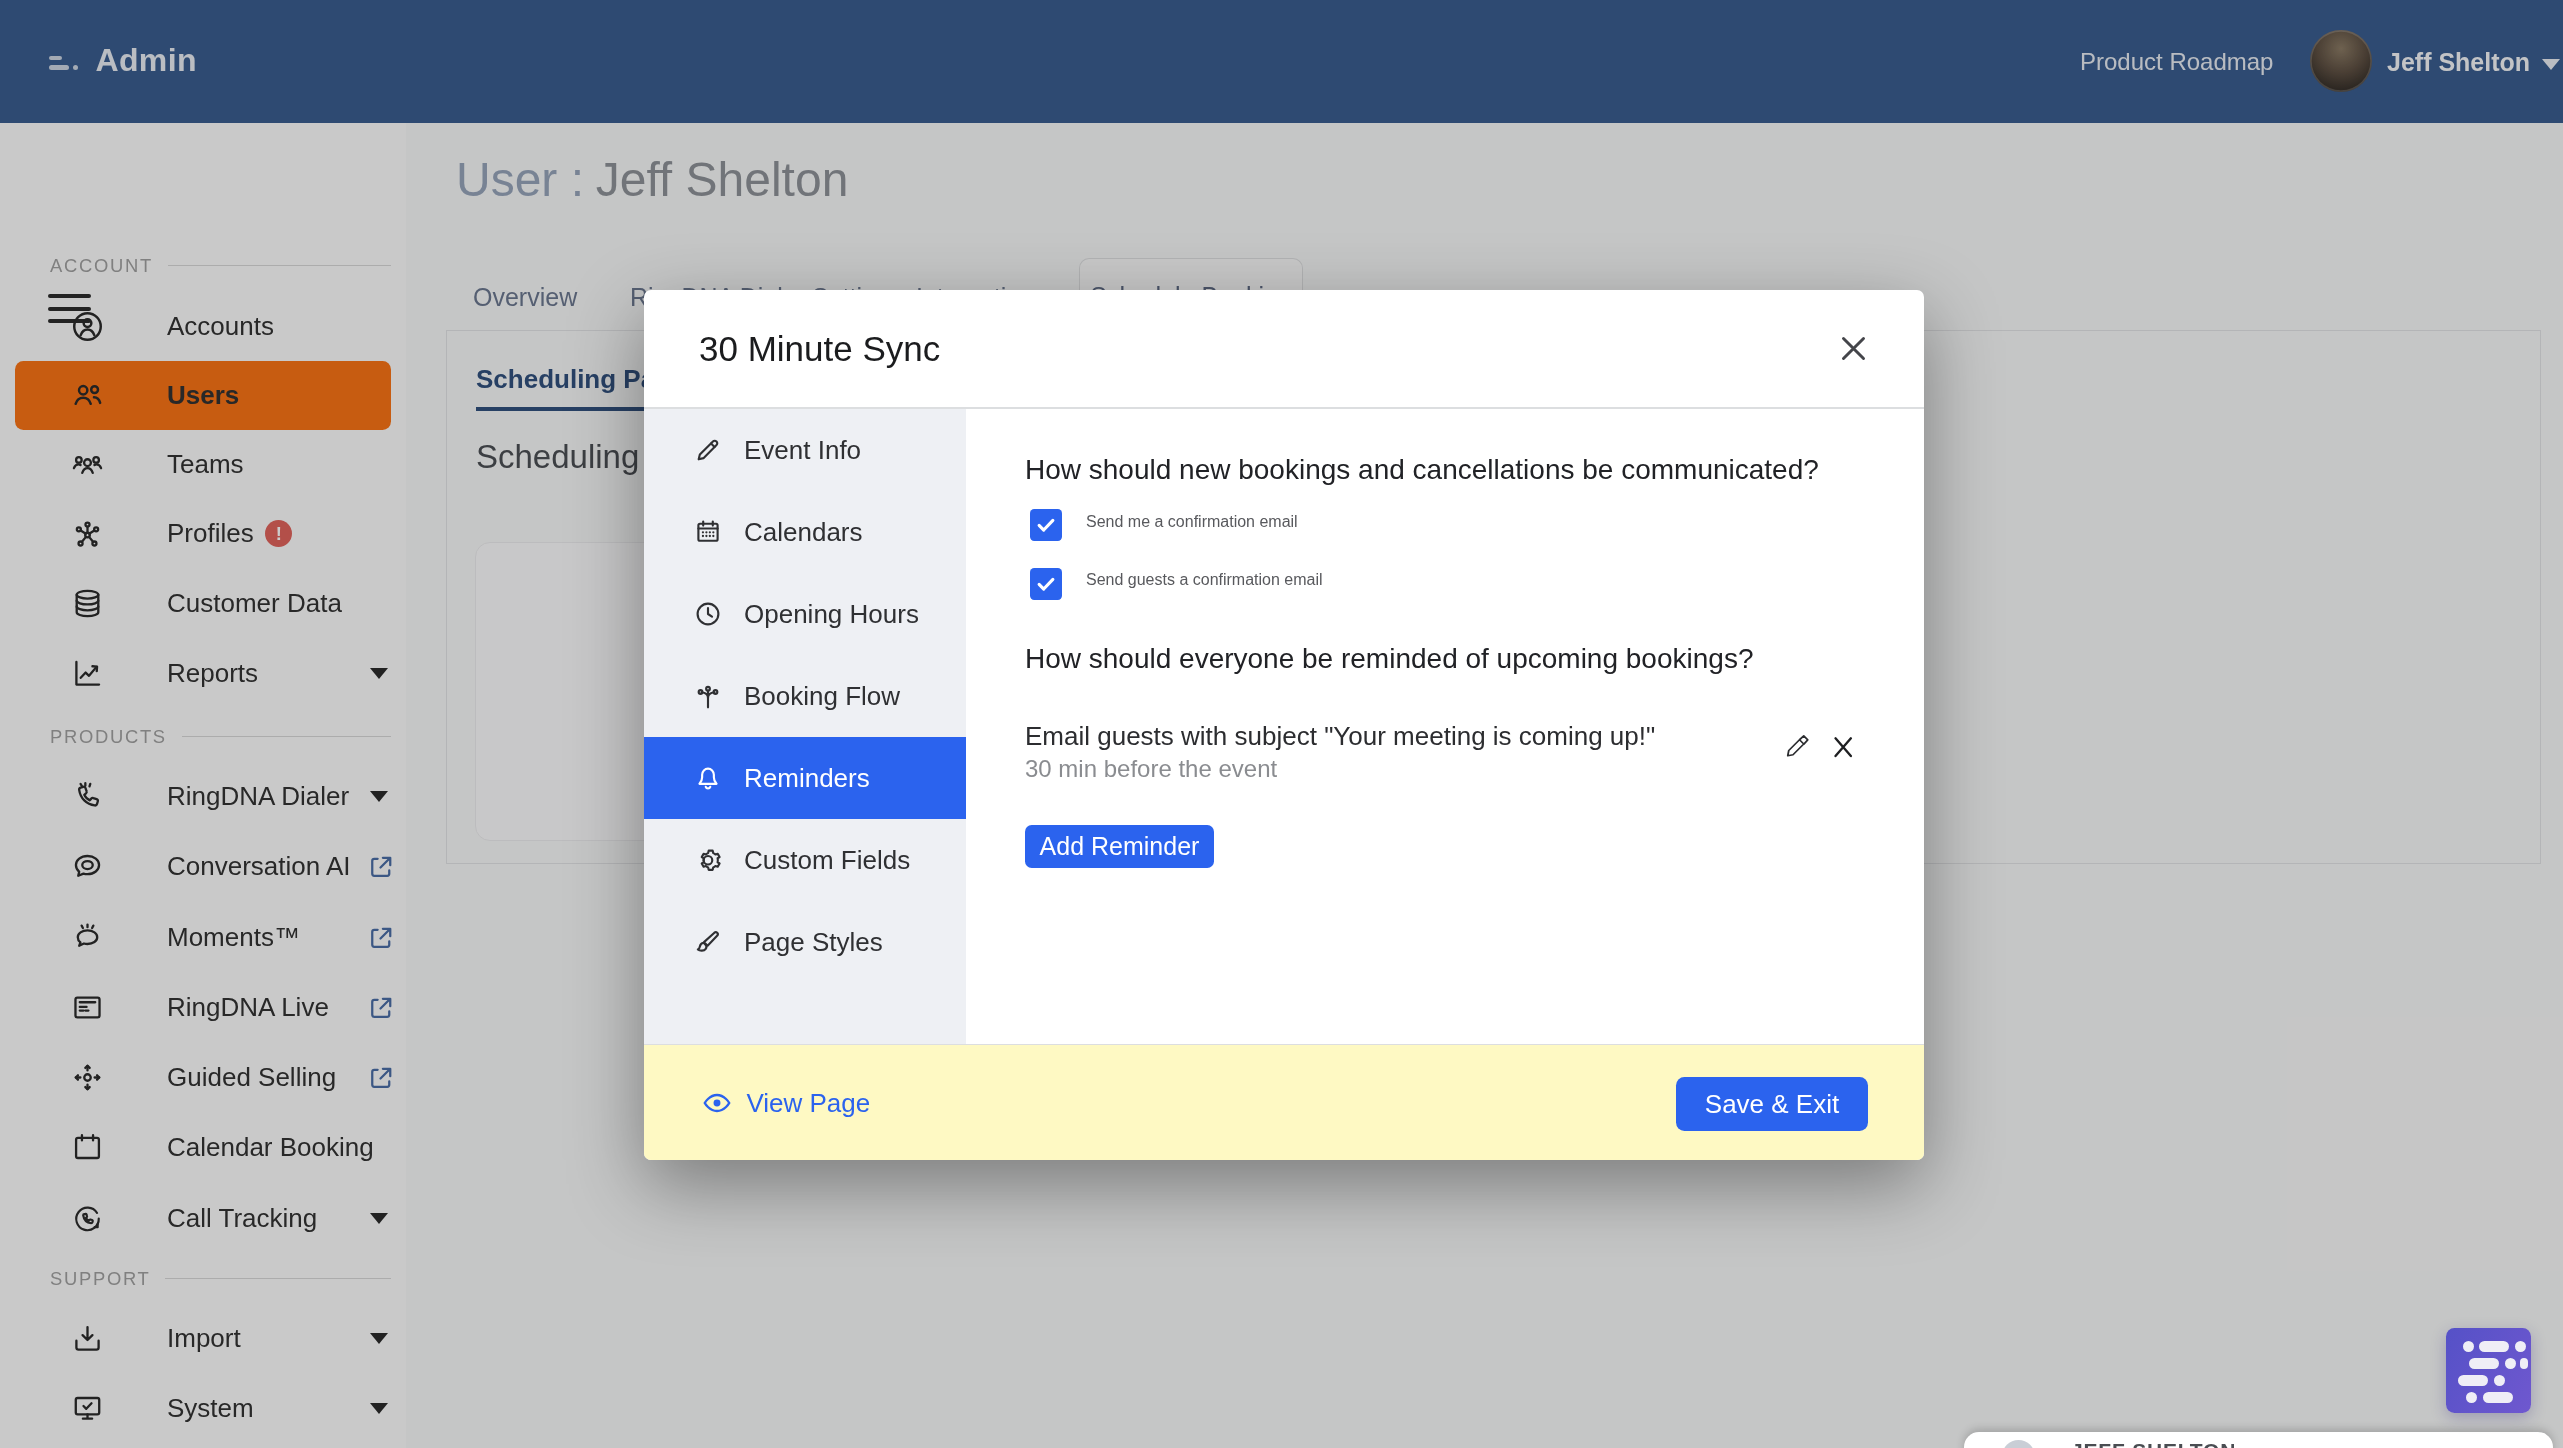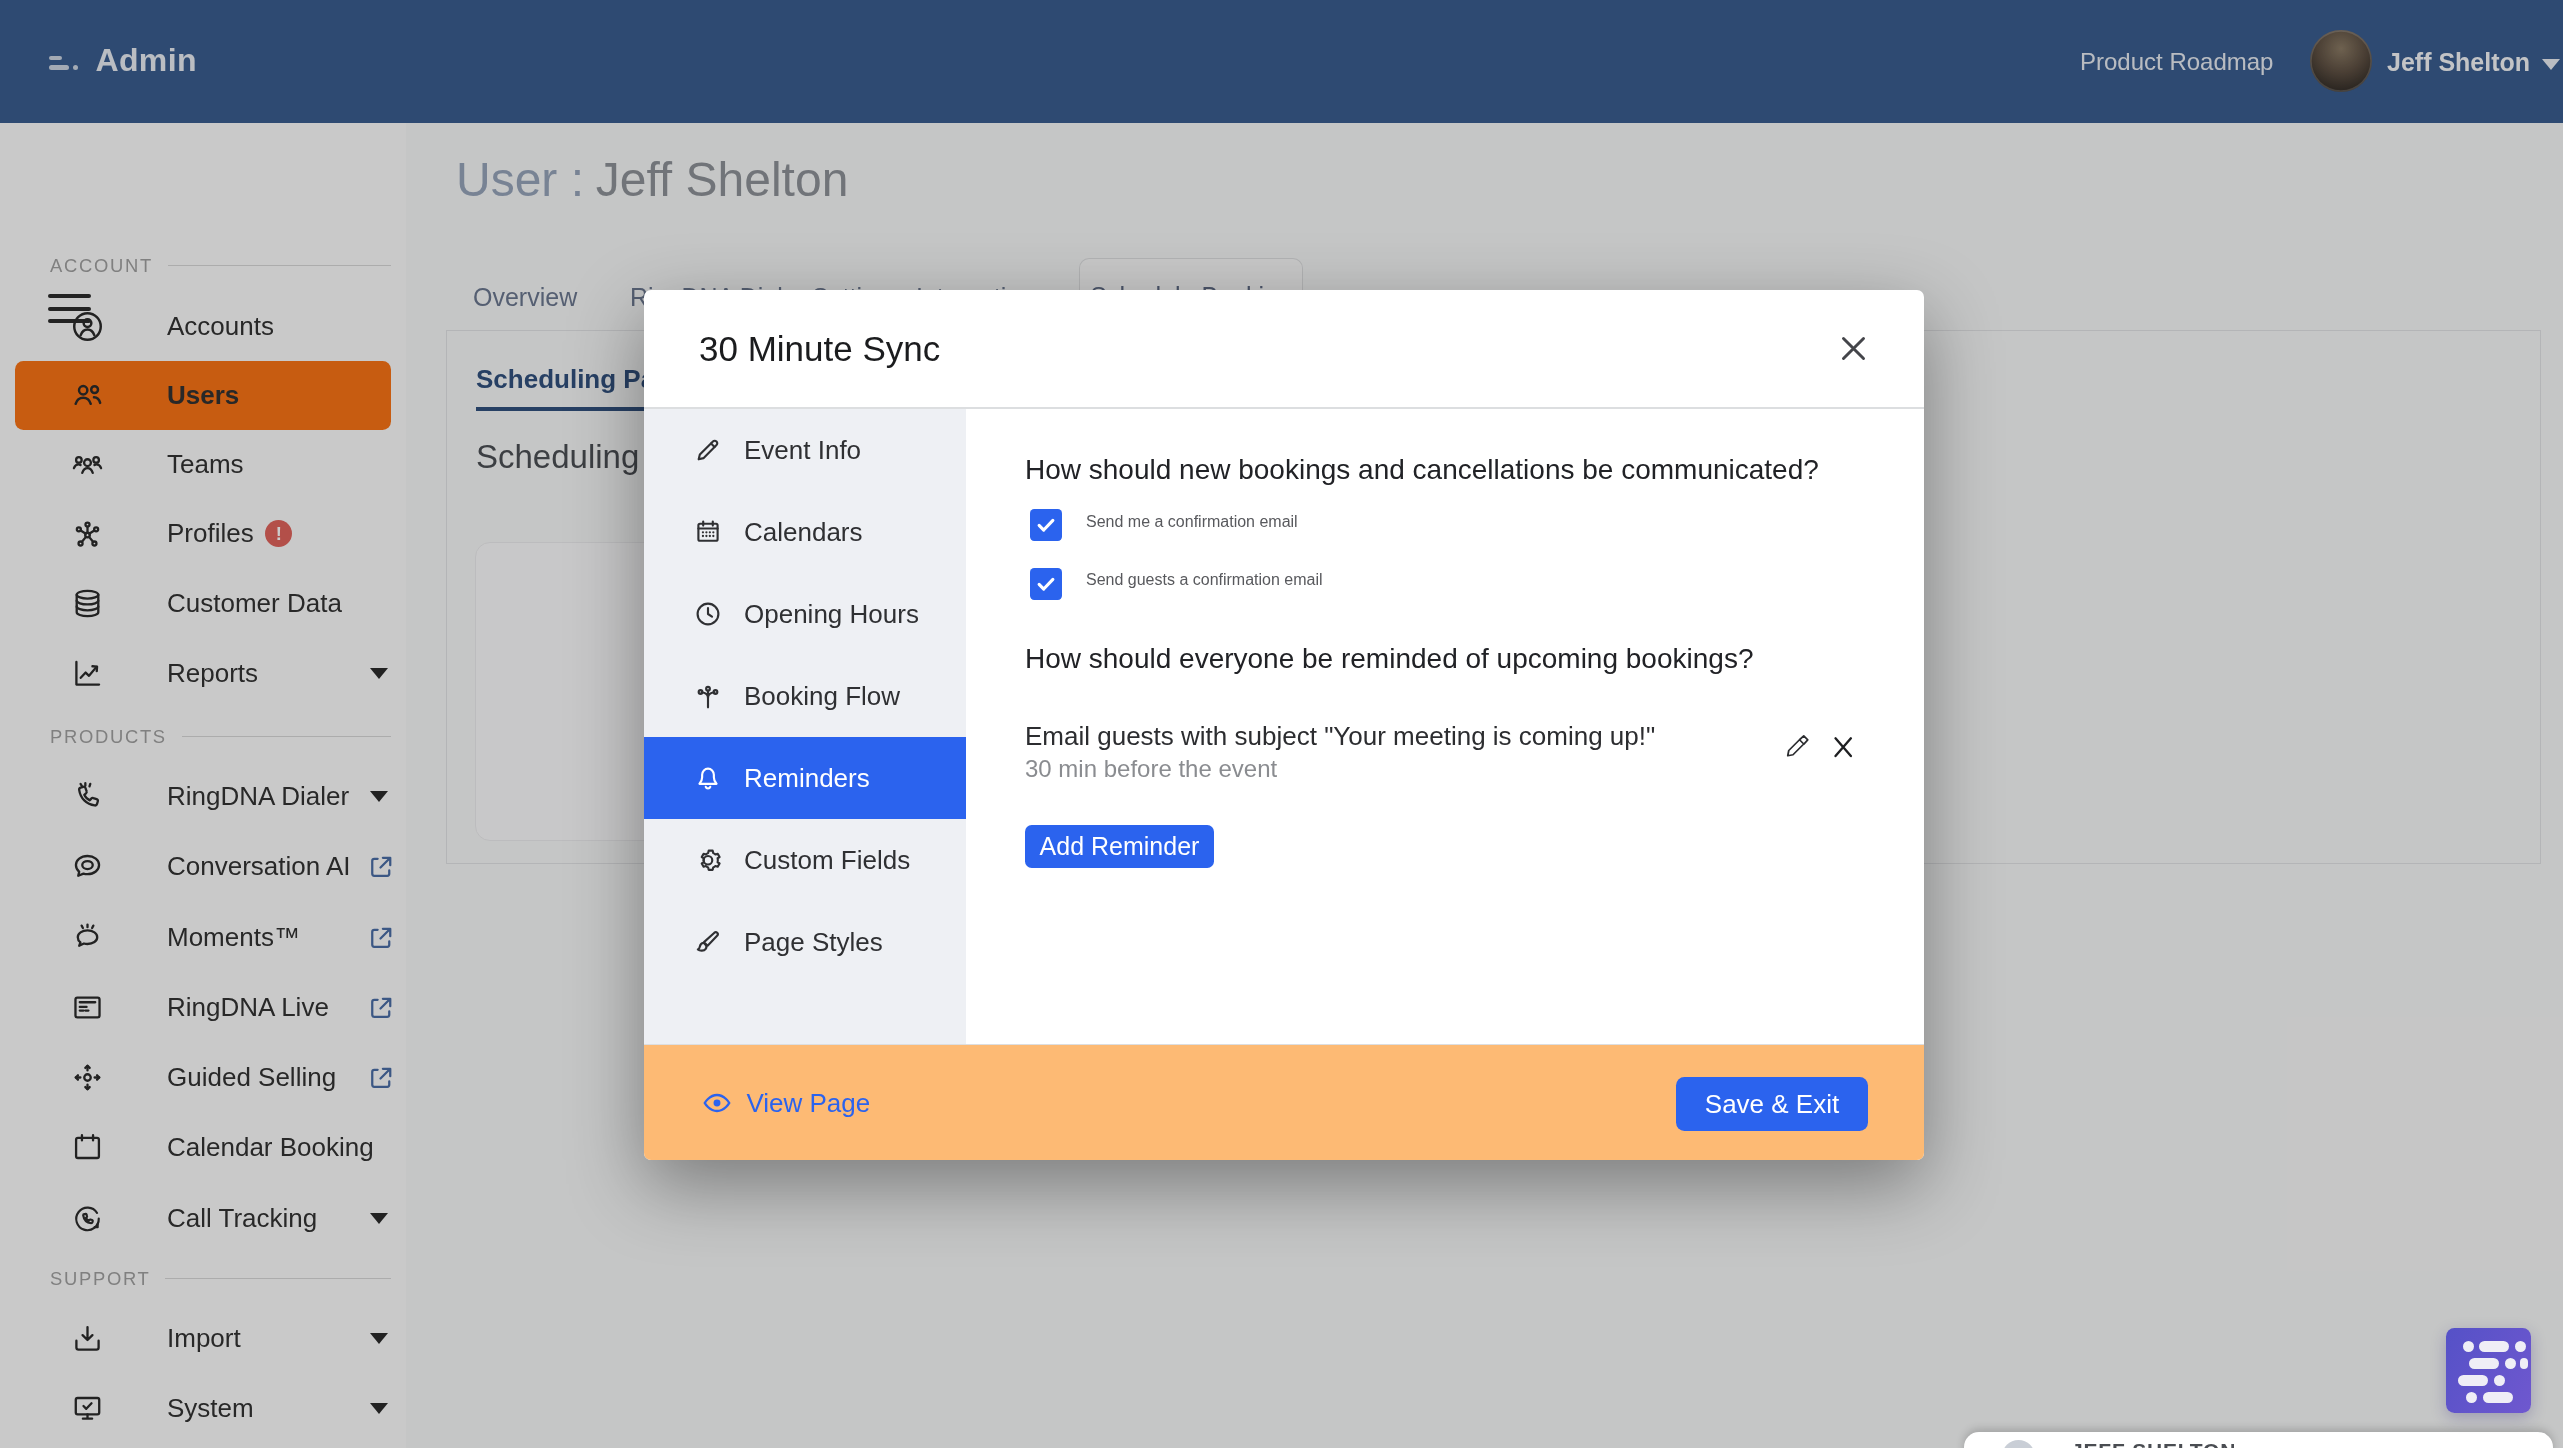--- a/index.html
+++ b/index.html
@@ -73,21 +73,21 @@
   .mn-ic{position:absolute;left:48px;width:32px;height:32px;}
   .mn-label{position:absolute;left:100px;font-size:26px;}
   .q-text{position:absolute;left:381px;font-size:28px;color:#212226;white-space:nowrap;}
   .cb-box{position:absolute;left:386px;width:32px;height:32px;border-radius:4.2px;background:var(--accent);color:#fff;display:flex;align-items:center;justify-content:center;cursor:pointer;}
   .cb-label{position:absolute;left:442px;font-size:16px;color:#58595d;white-space:nowrap;cursor:default;}
   .rem-title{position:absolute;left:381px;top:431px;font-size:26px;color:#2c2d30;white-space:nowrap;}
   .rem-sub{position:absolute;left:381px;top:465px;font-size:24px;color:#8a8c90;white-space:nowrap;}
   .rem-edit{position:absolute;left:1139px;top:442px;width:30px;height:30px;color:#2b2c2f;cursor:pointer;}
   .rem-del{position:absolute;left:1185px;top:443px;width:28.4px;height:28.4px;color:#1f2022;cursor:pointer;}
   .add-btn{position:absolute;left:381px;top:535px;width:189px;height:43px;border-radius:6.7px;background:var(--accent);color:#fff;font-size:25px;display:flex;align-items:center;justify-content:center;cursor:pointer;border:none;font-family:inherit;}
-  .modal-footer{position:absolute;left:0;top:754px;width:100%;height:116px;background:#fdba74;border-top:1.7px solid #dcdee0;}
+  .modal-footer{position:absolute;left:0;top:754px;width:100%;height:116px;background:#fef9c3;border-top:1.7px solid #dcdee0;}
   .view-page{position:absolute;left:57px;top:42px;display:flex;align-items:center;gap:13.4px;color:var(--accent);font-size:26px;cursor:pointer;}
   .vp-ic{width:32px;height:32px;}
   .save-btn{position:absolute;left:1032px;top:32px;width:192px;height:54px;border-radius:8.4px;background:var(--accent);color:#fff;font-size:26px;display:flex;align-items:center;justify-content:center;cursor:pointer;border:none;font-family:inherit;}
 
   
   .logo-widget{position:absolute;left:2446px;top:1328px;width:85px;height:85px;border-radius:8.4px;
     background:linear-gradient(120deg,#5551c7 0%,#6f58cf 100%);z-index:90;cursor:pointer;box-shadow:0 5px 15px rgba(40,30,120,.25);}
   .logo-widget i{position:absolute;height:11px;background:#efeef6;border-radius:5.9px;display:block;}
   .bottom-popup{position:absolute;left:1964px;top:1432px;width:589px;height:50px;background:#fff;border-radius:15px 15px 0 0;
     box-shadow:0 -2.5px 8.4px rgba(0,0,0,.18);z-index:80;overflow:hidden;}

